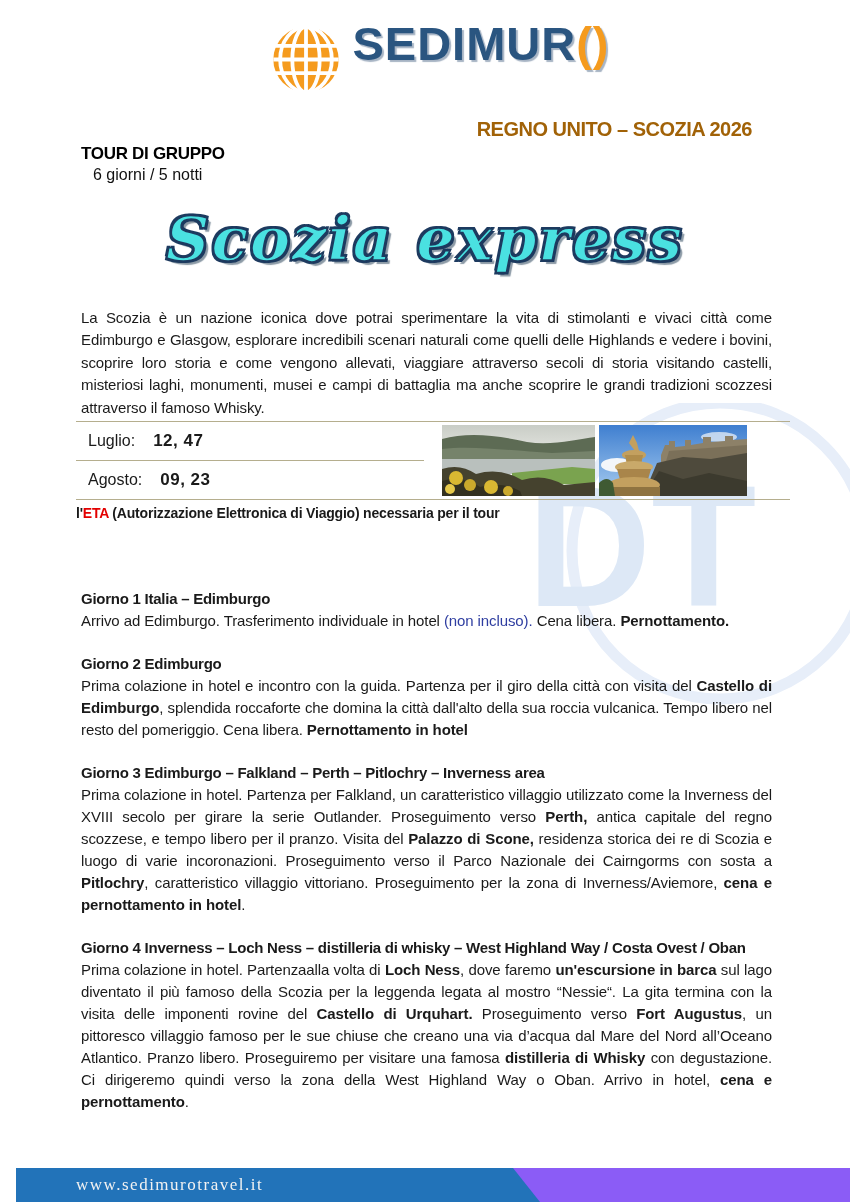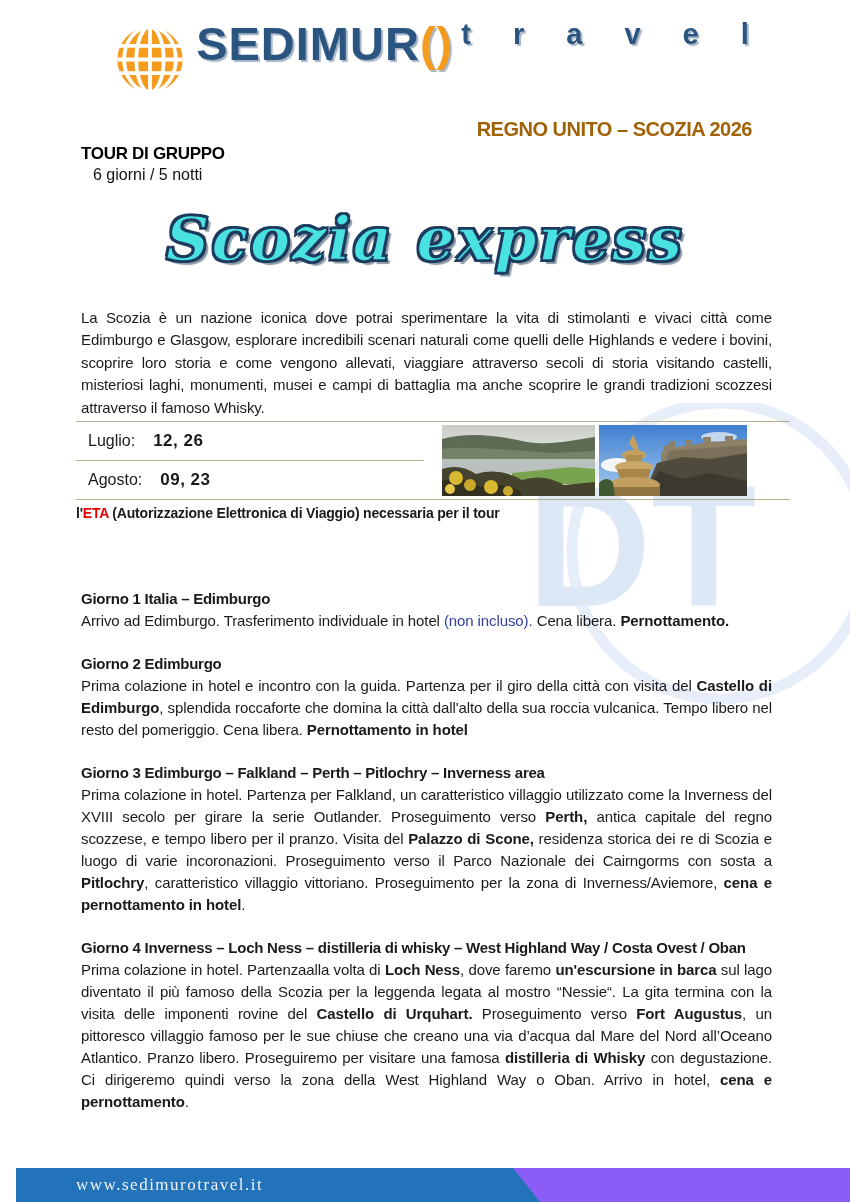--- a/index.html
+++ b/index.html
@@ -72,37 +72,36 @@
         <ellipse cx="50" cy="52" rx="18" ry="43"></ellipse>
         <ellipse cx="50" cy="52" rx="34" ry="43"></ellipse>
         <line x1="50" y1="9" x2="50" y2="95"></line>
         <line x1="9" y1="34" x2="91" y2="34"></line>
         <line x1="7" y1="52" x2="93" y2="52"></line>
         <line x1="9" y1="70" x2="91" y2="70"></line>
       </g>
     </svg>
     <div class="logo-text">
       <div class="logo-main"><span>SEDIMUR</span><span class="parens">()</span></div>
-      <div class="logo-sub">t r a v e l</div>
     </div>
   </div>
 
   <div class="region-title">REGNO UNITO – SCOZIA 2026</div>
   <div class="tour-type">TOUR DI GRUPPO</div>
   <div class="duration">6 giorni / 5 notti</div>
 
   <div class="main-title">Scozia express</div>
 
   <p class="intro">La Scozia è un nazione iconica dove potrai sperimentare la vita di stimolanti e vivaci città come Edimburgo e Glasgow, esplorare incredibili scenari naturali come quelli delle Highlands e vedere i bovini, scoprire loro storia e come vengono allevati, viaggiare attraverso secoli di storia visitando castelli, misteriosi laghi, monumenti, musei e campi di battaglia ma anche scoprire le grandi tradizioni scozzesi attraverso il famoso Whisky.</p>
 
   <div class="departures">
     <div class="dep-table">
       <div class="dep-midline"></div>
       <div class="dep-row r1">
-        <span class="label">Luglio:</span><span class="dates">12, 26</span>
+        <span class="label">Luglio:</span><span class="dates">12, 47</span>
       </div>
       <div class="dep-row r2">
         <span class="label">Agosto:</span><span class="dates">09, 23</span>
       </div>
       <svg class="dep-photo left" width="153" height="71" viewBox="0 0 153 71" preserveAspectRatio="none">
         <defs>
           <linearGradient id="sky1" x1="0" y1="0" x2="0" y2="1">
             <stop offset="0" stop-color="#c9cdc6"></stop>
               <stop offset="1" stop-color="#eeeeea"></stop>
           </linearGradient>

